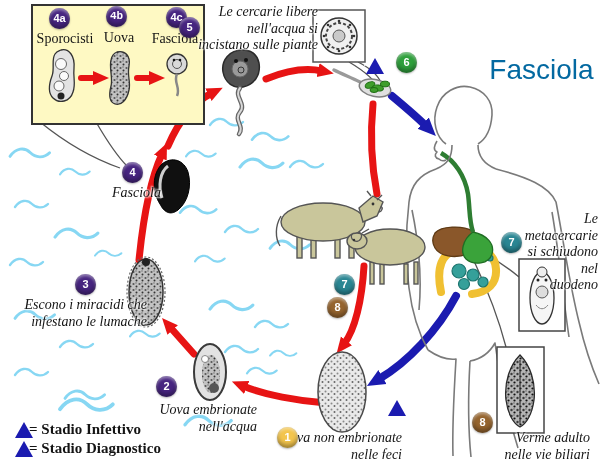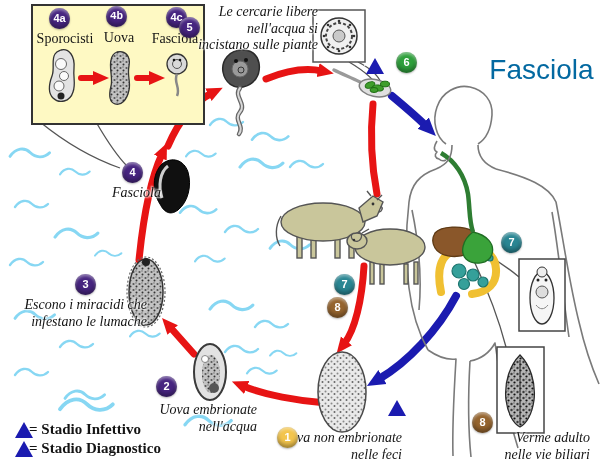--- a/index.html
+++ b/index.html
@@ -283,20 +283,23 @@
 
   <div class="lbl" style="left:198px;top:4px;width:120px;">Le cercarie libere
 nell'acqua si
 incistano sulle piante</div>
   <div class="lbl" style="left:97px;top:185px;width:64px;">Fasciola</div>
   <div class="lbl" style="left:22px;top:297px;width:125px;">Escono i miracidi che
 infestano le lumache</div>
   <div class="lbl" style="left:107px;top:402px;width:150px;">Uova embrionate nell'acqua</div>
   <div class="lbl" style="left:277px;top:430px;width:125px;">Uova non embrionate
 nelle feci</div>
+  <div class="lbl" style="left:518px;top:211px;width:80px;">Le metacercarie
+si schiudono nel
+duodeno</div>
   <div class="lbl" style="left:487px;top:430px;width:103px;">Verme adulto
 nelle vie biliari</div>
 
   <div class="badge purple" style="left:179px;top:17px;">5</div>
   <div class="badge green" style="left:396px;top:52px;">6</div>
   <div class="badge purple" style="left:122px;top:162px;">4</div>
   <div class="badge purple" style="left:75px;top:274px;">3</div>
   <div class="badge purple" style="left:156px;top:376px;">2</div>
   <div class="badge yellow" style="left:277px;top:427px;">1</div>
   <div class="badge teal" style="left:334px;top:274px;">7</div>

